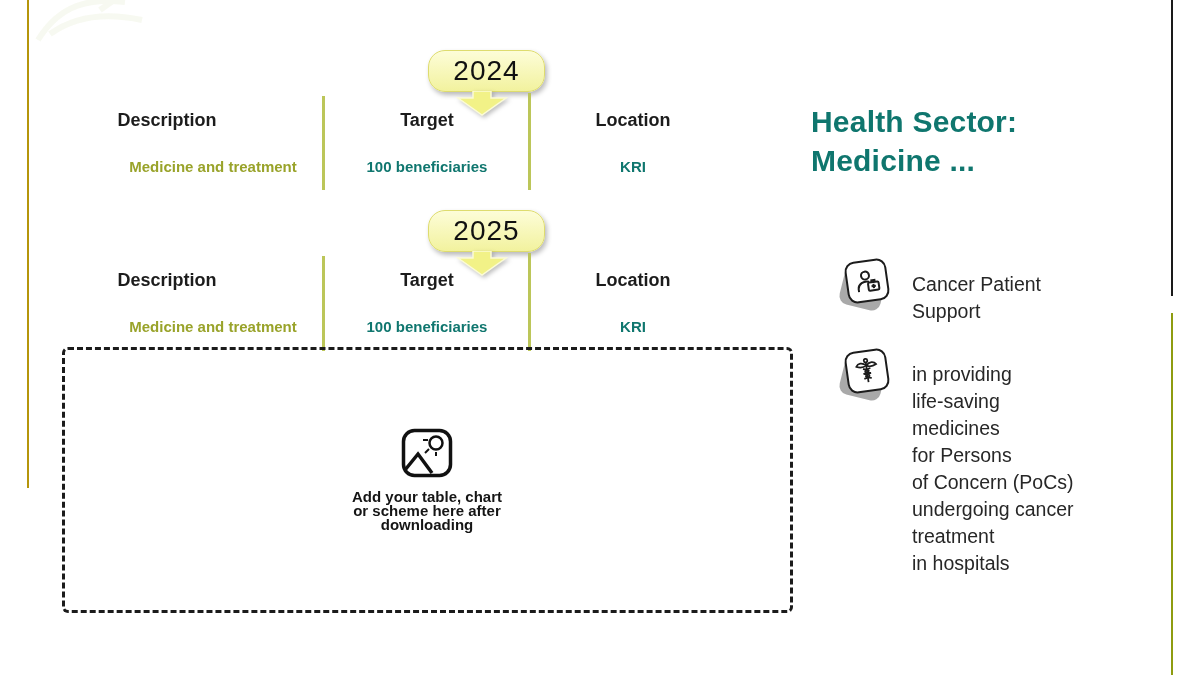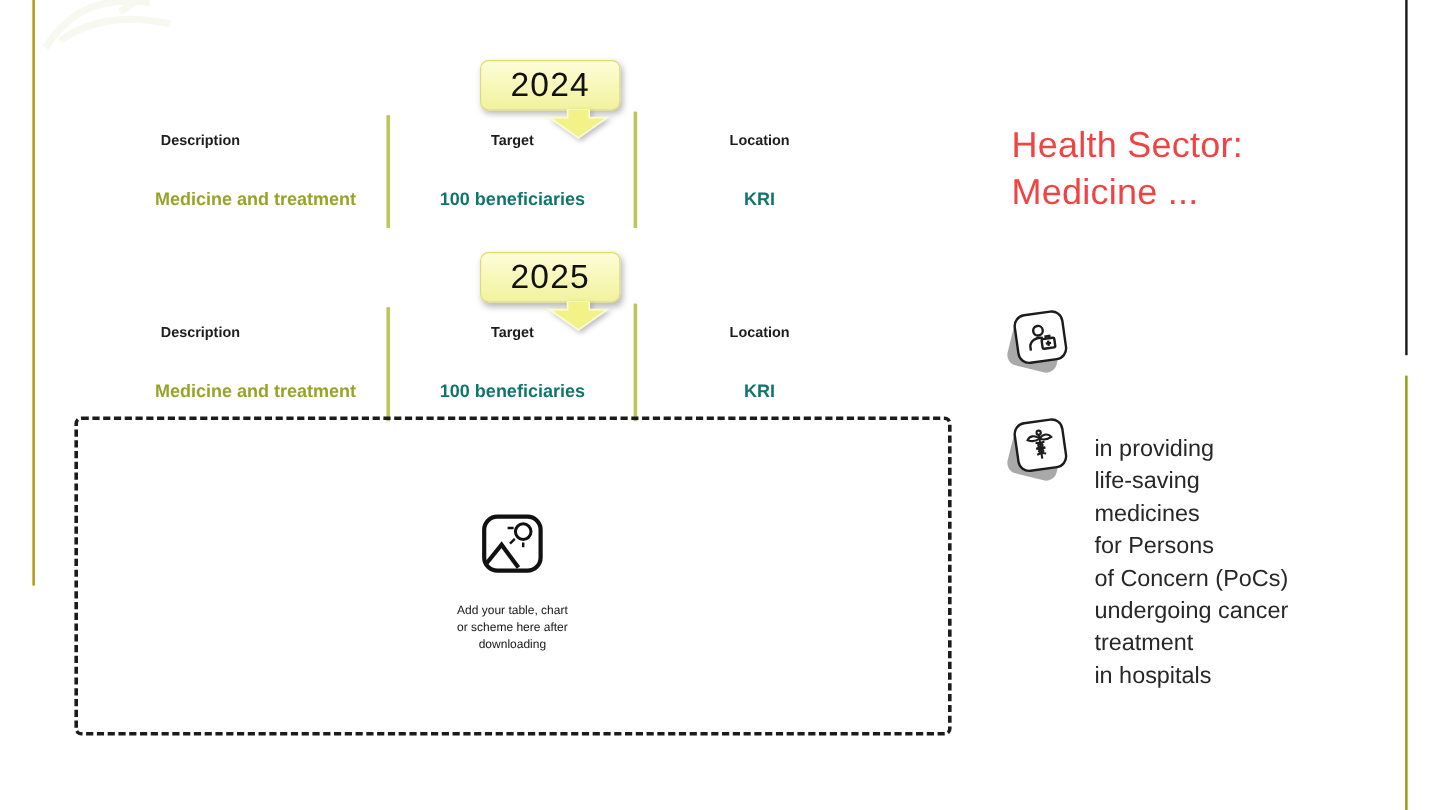--- a/index.html
+++ b/index.html
@@ -13,50 +13,50 @@
   
   .gold-line   { left:27px;   top:0;     width:2px; height:488px; background:#b5950b; }
   .black-line  { left:1171px; top:0;     width:2px; height:296px; background:#1a1a1a; }
   .olive-line  { left:1171px; top:313px; width:2px; height:362px; background:#8e9c10; }
 
   
   .watermark { left:30px; top:-6px; opacity:.5; }
 
   
   .callout {
-    left:400px; width:117px; height:42px;
+    left:428px; width:117px; height:42px;
     background:linear-gradient(#fdfdd8, #f2f29e);
-    border:1px solid #dedc6e; border-radius:7px;
+    border:1px solid #dedc6e; border-radius:17px;
     box-shadow:2px 3px 5px rgba(0,0,0,.28);
     display:flex; align-items:center; justify-content:center;
     font-size:28px; color:#111111; letter-spacing:1px;
   }
   .callout-arrow { left:452px; filter:drop-shadow(2px 2px 2px rgba(0,0,0,.25)); }
 
   
   .divider { width:3px; background:#bcc659; }
 
   .th {
-    font-size:12px; font-weight:700; color:#1c1c1c; text-align:center;
+    font-size:18px; font-weight:700; color:#1c1c1c; text-align:center;
   }
   .td { font-size:15px; font-weight:600; color:#0f766e; text-align:center; }
   .td.olive { color:#99a32a; font-weight:700;text-align:center; }
 
   
   .dash-box {
     left:62px; top:347px; width:731px; height:266px;
     border:3px dashed #1b1b1b; border-radius:6px;
   }
   .ph-wrap { left:337px; top:428px; width:180px; text-align:center; }
-  .ph-text { margin-top:20px; font-size:10px; line-height:14px; color:#151515; font-weight:400; }
+  .ph-text { margin-top:8px; font-size:15px; line-height:14px; color:#151515; font-weight:700; }
 
   
   .page-title {
-    left:843px; top:102px; width:340px;
-    font-size:30px; line-height:39px; font-weight:400; color:#ef4444;
+    left:811px; top:102px; width:340px;
+    font-size:30px; line-height:39px; font-weight:700; color:#0f766e;
     letter-spacing:.2px;
   }
   .feature-icon { width:58px; height:58px; }
   .tilt-shadow {
     position:absolute; left:2px; top:8px; width:42px; height:42px;
     background:#a9a9a9; border-radius:9px; transform:rotate(14deg);
   }
   .tilt-front {
     position:absolute; left:6px; top:2px; width:42px; height:42px;
     background:#ffffff; border:2px solid #1c1c1c; border-radius:10px;
@@ -145,20 +145,24 @@
       <svg width="30" height="30" viewBox="0 0 24 24" fill="none" stroke="#1c1c1c" stroke-width="1.6">
         <circle cx="11" cy="7.5" r="3.2"></circle>
         <path d="M4.5 20 v-2.5 a6.5 5.5 0 0 1 9 -4.8"></path>
         <rect x="12.5" y="13.5" width="8.5" height="6.5" rx="1" fill="#fff"></rect>
         <path d="M15.5 13.5 v-1.5 h2.5 v1.5"></path>
         <line x1="16.75" y1="15" x2="16.75" y2="18.5"></line>
         <line x1="15" y1="16.75" x2="18.5" y2="16.75"></line>
       </svg>
     </div>
   </div>
+  <div class="abs feature-text" style="left:912px; top:271px">
+    <div>Cancer Patient</div>
+    <div>Support</div>
+  </div>
 
   <div class="abs feature-icon" style="left:840px; top:348px">
     <div class="tilt-shadow"></div>
     <div class="tilt-front">
       <svg width="30" height="30" viewBox="0 0 24 24" fill="none" stroke="#1c1c1c" stroke-width="1.4">
         <circle cx="12" cy="3.6" r="1.4"></circle>
         <line x1="12" y1="5" x2="12" y2="21"></line>
         <path d="M12 7.5 C 9 4.5, 5.5 5, 4 7.5 C 7 9, 10 8.8, 12 7.5 Z"></path>
         <path d="M12 7.5 C 15 4.5, 18.5 5, 20 7.5 C 17 9, 14 8.8, 12 7.5 Z"></path>
         <path d="M9 10 c 6 1.2, 6 2.8, 0 4"></path>

